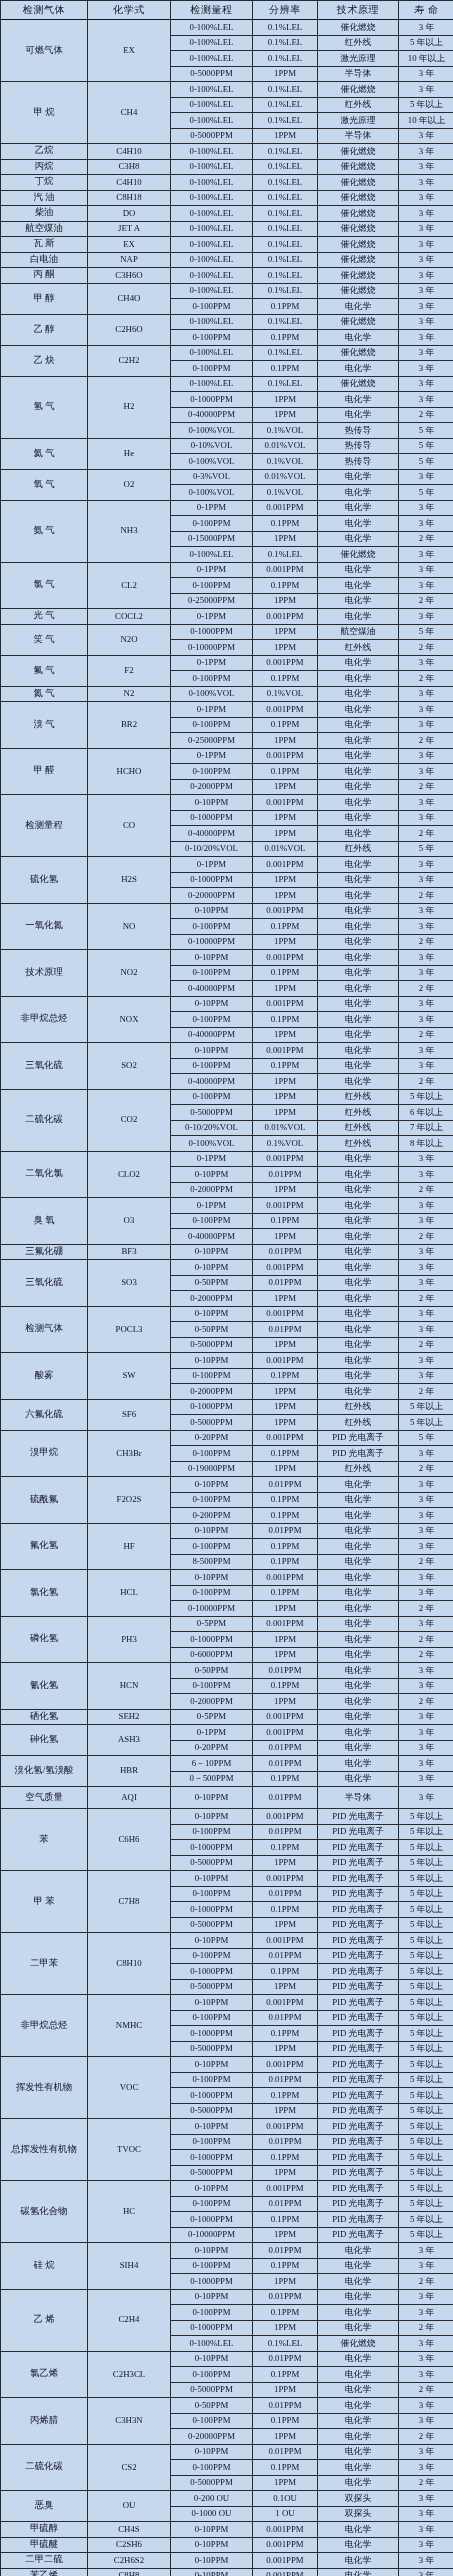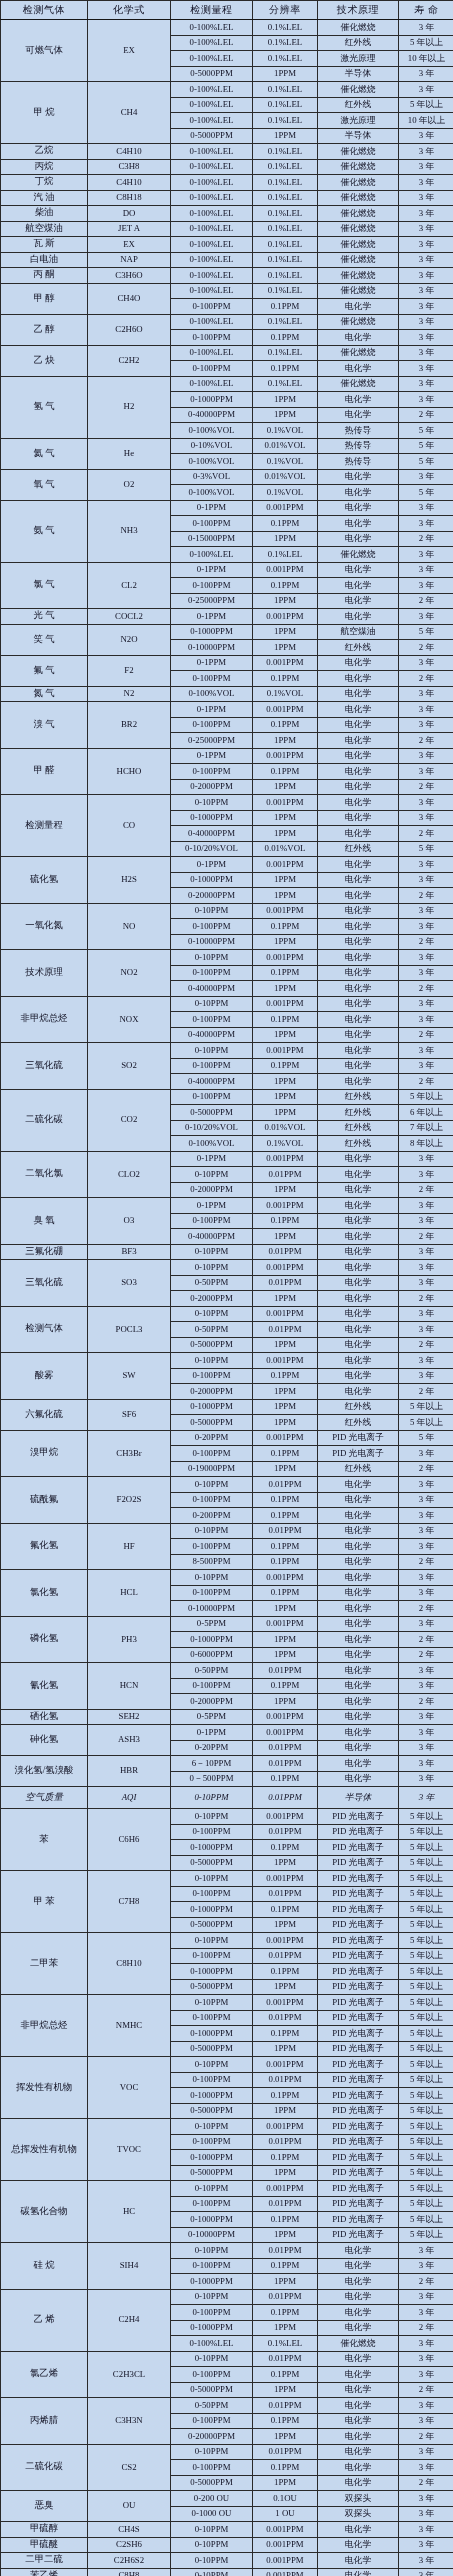--- a/index.html
+++ b/index.html
@@ -26,21 +26,21 @@
   thead th{
     height:18px;
     font-weight:normal;
     font-size:10px;
     letter-spacing:0.6px;
     border-bottom:1.2px solid #161616;
   }
   td.gas-name{font-size:9.4px;}
   td.gas-formula{font-size:8.8px;}
   tr.group-start td{border-top:1.2px solid #161616;}
-  tr.tall td{height:21px;font-style:italic;}
+  tr.tall td{height:21px;}
 </style>
 </head>
 <body>
 
 <table data-name="gas-sensor-table">
   <colgroup>
     <col style="width:87px">
     <col style="width:83px">
     <col style="width:82px">
     <col style="width:65px">

